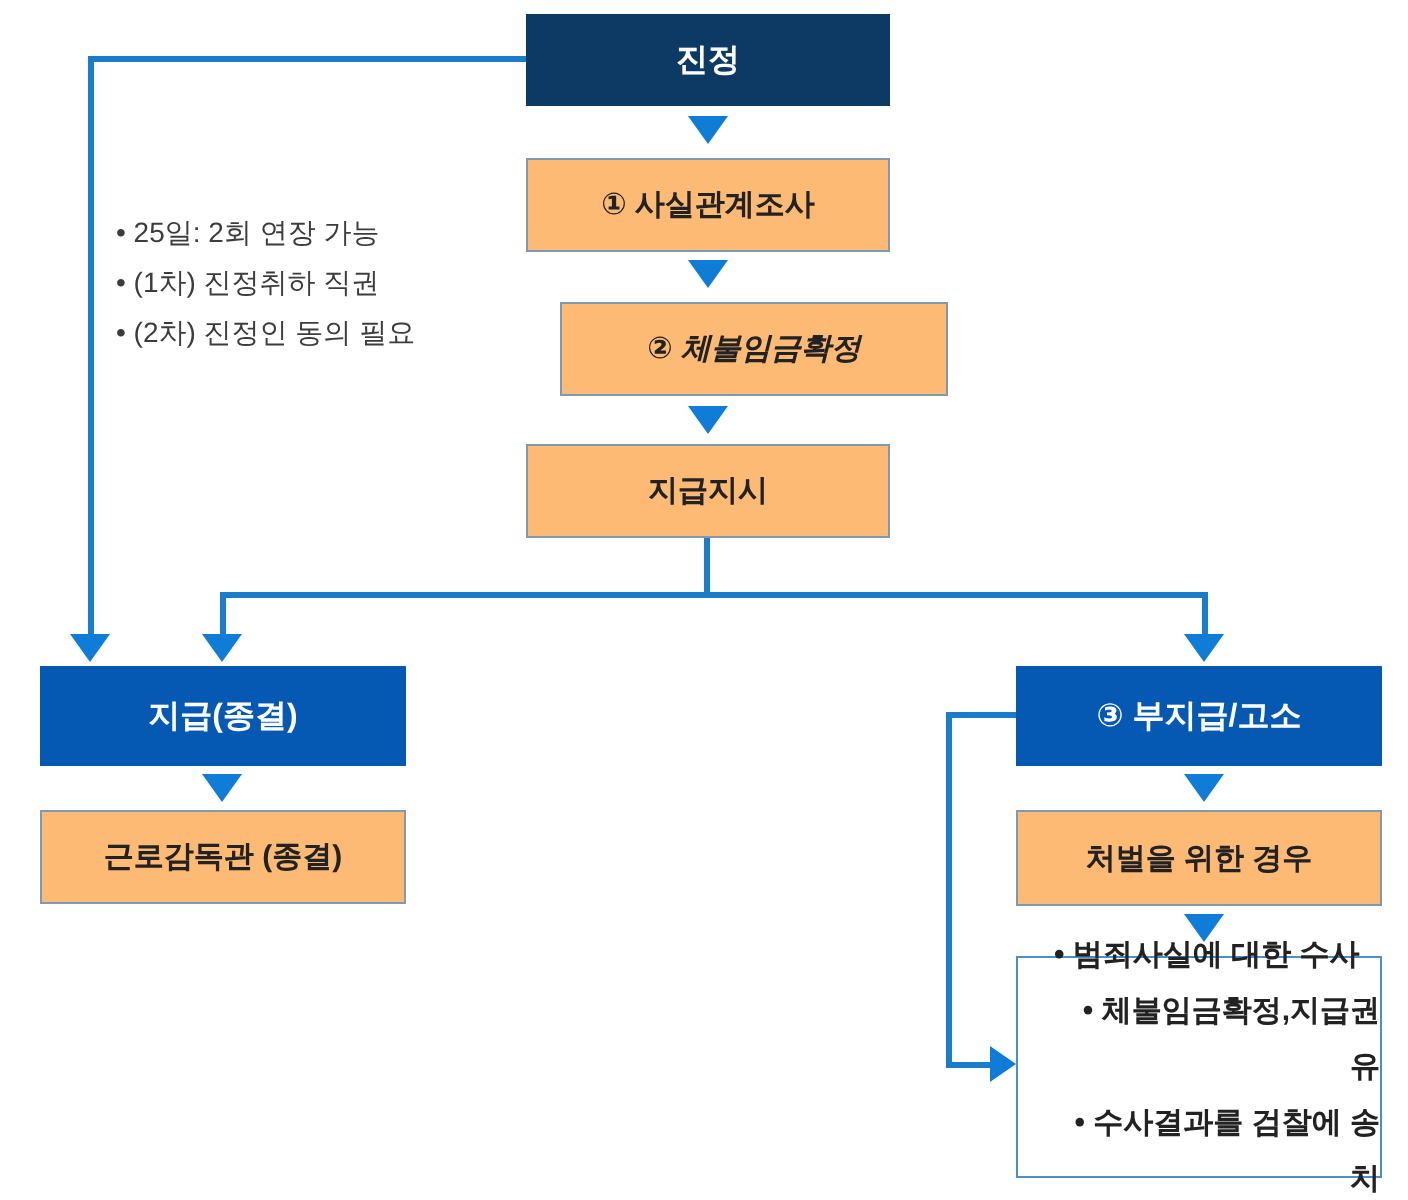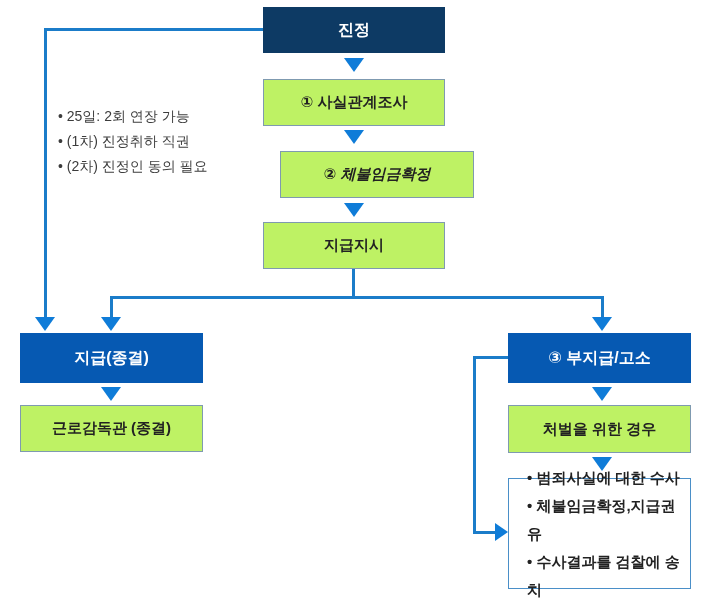--- a/index.html
+++ b/index.html
@@ -17,39 +17,39 @@
     display: flex;
     align-items: center;
     justify-content: center;
     box-sizing: border-box;
     text-align: center;
     font-weight: 700;
   }
   .box-navy  { background: #0d3a64; color: #ffffff; font-size: 16px; }
   .box-blue  { background: #0659b2; color: #ffffff; font-size: 16px; }
   .box-white {
-    background: #bef264;
+    background: #fdba74;
     border: 1px solid #7f9ab0;
     color: #222222;
     font-size: 15px;
   }
   .box-actions {
     background: #ffffff;
     border: 1.5px solid #4a8fc8;
     color: #222222;
     font-size: 15px;
     font-weight: 700;
     display: flex;
     flex-direction: column;
     justify-content: center;
     align-items: flex-start;
     padding-left: 18px;
     box-sizing: border-box;
     line-height: 28px;
-    text-align: left;
+    text-align: right;
   }
   .line {
     position: absolute;
     background: #1b7cc9;
   }
   .tri-down {
     position: absolute;
     width: 0; height: 0;
     border-left: 10px solid transparent;
     border-right: 10px solid transparent;

